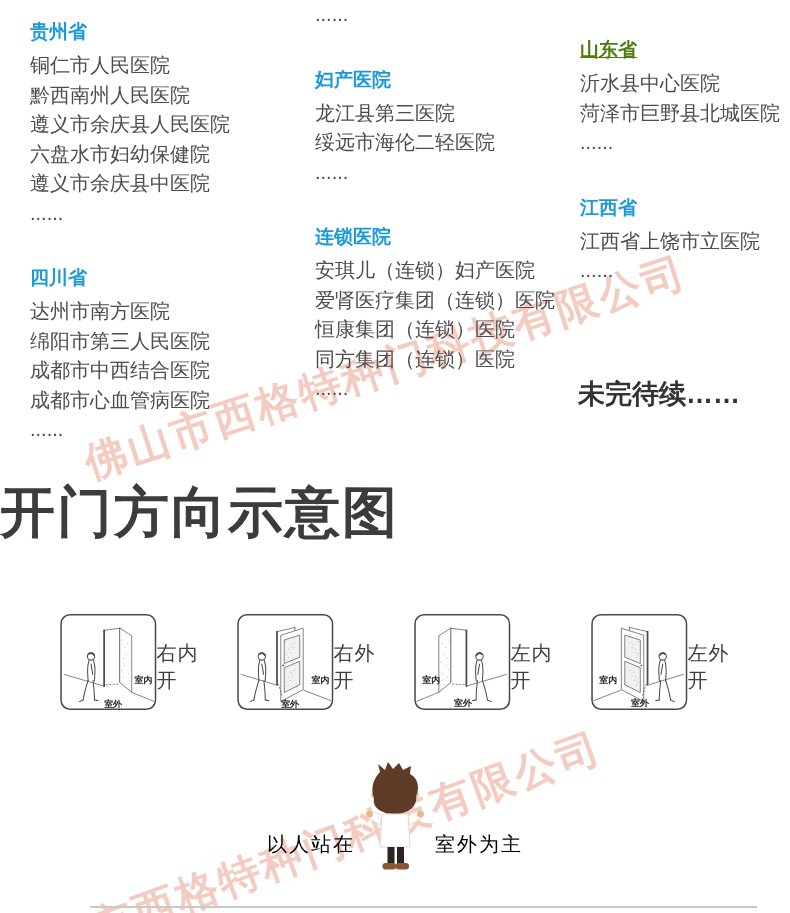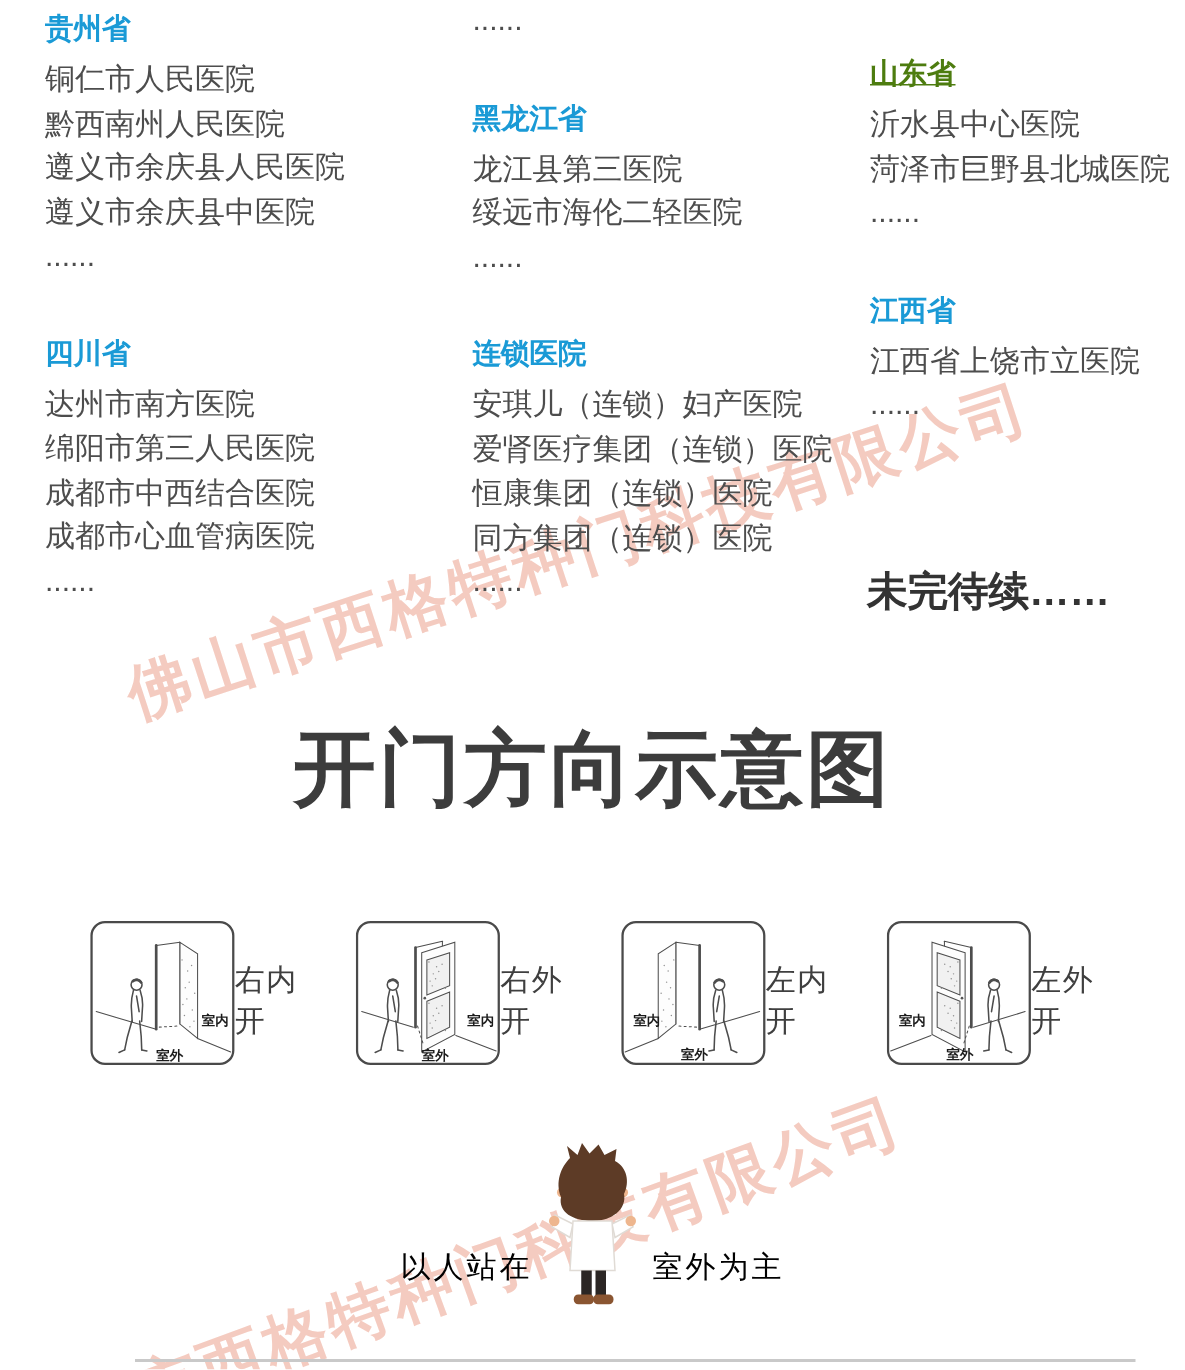--- a/index.html
+++ b/index.html
@@ -7,31 +7,31 @@
         font-family:"Liberation Sans",sans-serif;color:#4d4d4d;}
 
   
   .watermark{position:absolute;white-space:nowrap;font-size:42px;letter-spacing:3px;
              line-height:1;font-weight:bold;pointer-events:none;transform-origin:0 50%;}
   .wm1{left:86px;top:444px;transform:rotate(-18deg);}
   .wm2{left:8px;top:940px;transform:rotate(-20deg);}
 
   
   .col{position:absolute;}
-  .col1{left:30px;top:6px;width:278px;}
+  .col1{left:30px;top:18px;width:278px;}
   .col2{left:315px;top:0px;width:262px;}
   .col3{left:580px;top:36px;width:208px;}
   .block{margin-bottom:36px;}
   .blk-title{font-size:19px;font-weight:bold;line-height:28px;margin-bottom:5px;}
   .item{font-size:20px;line-height:29.5px;color:#4d4d4d;}
 
   .tbc{position:absolute;left:578px;top:376px;font-size:27px;font-weight:bold;color:#333;}
 
   
-  .diagram-title{position:absolute;left:0;top:476px;width:100%;margin:0;text-align:center;
+  .diagram-title{position:absolute;left:0;top:476px;width:100%;margin:0;text-align:left;
                  font-size:55px;font-weight:bold;color:#3c3c3c;letter-spacing:2px;}
   .diagram-row{position:absolute;left:60px;top:592px;display:flex;gap:37px;}
   .diagram-cell{width:140px;display:flex;flex-direction:row;align-items:center;}
   .diagram-cell svg{width:140px;height:140px;display:block;}
   .cap{margin-top:9px;font-size:20px;color:#3f3f3f;letter-spacing:1px;}
 
   
   .footer-note{position:absolute;left:0;top:762px;width:100%;display:flex;
                justify-content:center;align-items:flex-end;gap:11px;}
   .footer-note .txt{font-size:20px;color:#000000;padding-bottom:14px;letter-spacing:2px;}
@@ -46,38 +46,39 @@
 
   <div class="watermark wm1" style="color: rgba(230, 140, 115, 0.45);">佛山市西格特种门科技有限公司</div>
   <div class="watermark wm2" style="color: rgba(230, 140, 115, 0.45);">佛山市西格特种门科技有限公司</div>
 
   <div class="col col1">
       <div class="block">
         <div class="blk-title" style="color: rgb(26, 154, 214);">贵州省</div>
         <div class="item">铜仁市人民医院</div>
         <div class="item">黔西南州人民医院</div>
         <div class="item">遵义市余庆县人民医院</div>
+        <div class="item">六盘水市妇幼保健院</div>
         <div class="item">遵义市余庆县中医院</div>
         <div class="item">......</div>
       </div>
       <div class="block">
         <div class="blk-title" style="color: rgb(26, 154, 214);">四川省</div>
         <div class="item">达州市南方医院</div>
         <div class="item">绵阳市第三人民医院</div>
         <div class="item">成都市中西结合医院</div>
         <div class="item">成都市心血管病医院</div>
         <div class="item">......</div>
       </div>
     </div>
   <div class="col col2">
       <div class="block">
         <div class="item">......</div>
       </div>
       <div class="block">
-        <div class="blk-title" style="color: rgb(26, 154, 214);">黑龙江省</div>
+        <div class="blk-title" style="color: rgb(26, 154, 214);">妇产医院</div>
         <div class="item">龙江县第三医院</div>
         <div class="item">绥远市海伦二轻医院</div>
         <div class="item">......</div>
       </div>
       <div class="block">
         <div class="blk-title" style="color: rgb(26, 154, 214);">连锁医院</div>
         <div class="item">安琪儿（连锁）妇产医院</div>
         <div class="item">爱肾医疗集团（连锁）医院</div>
         <div class="item">恒康集团（连锁）医院</div>
         <div class="item">同方集团（连锁）医院</div>

